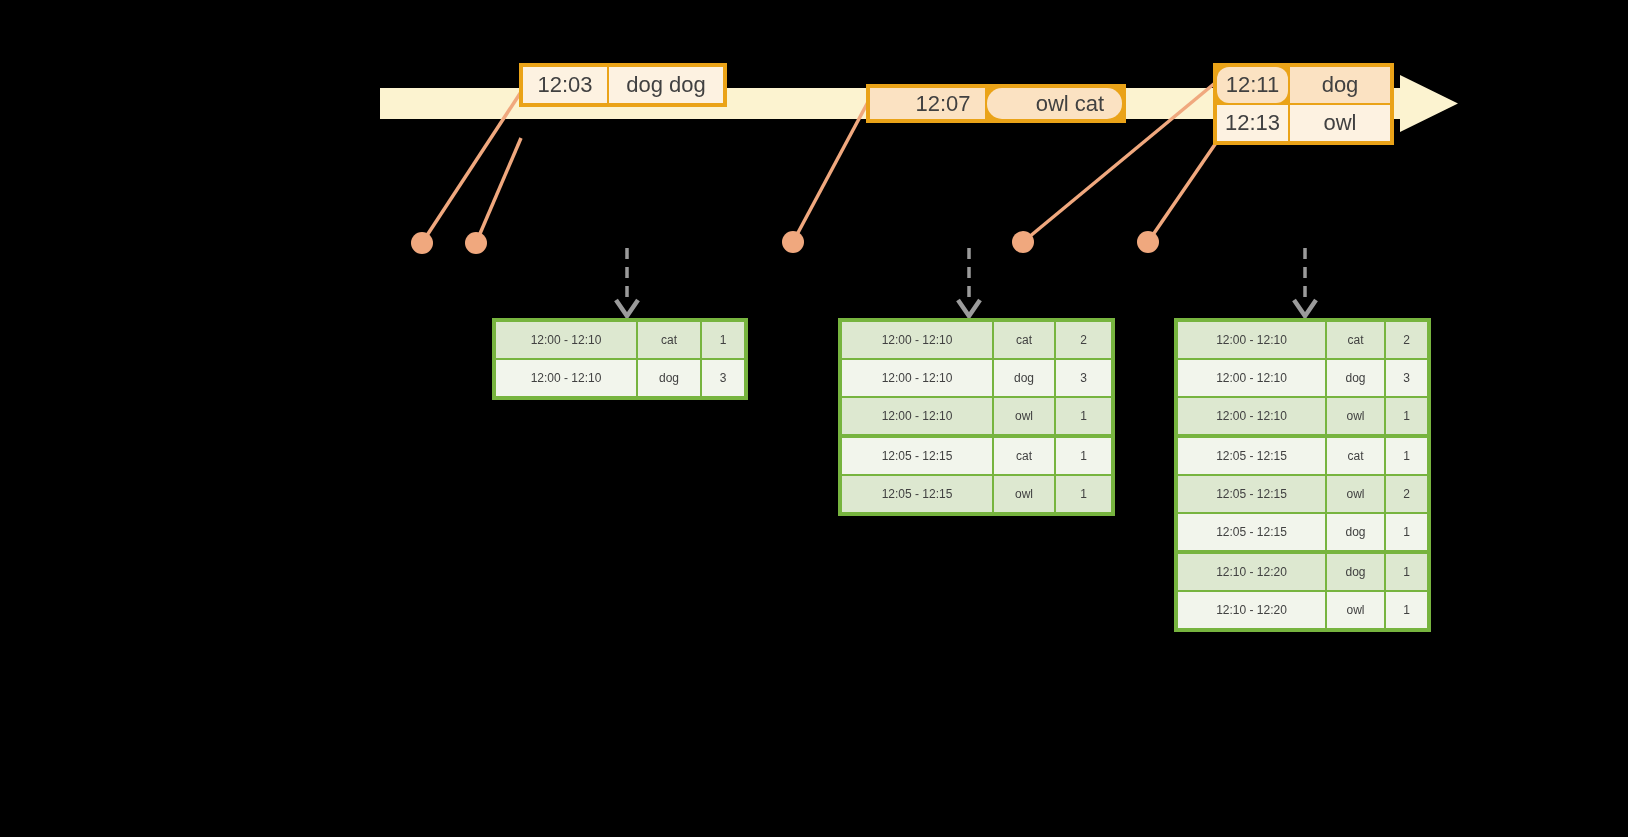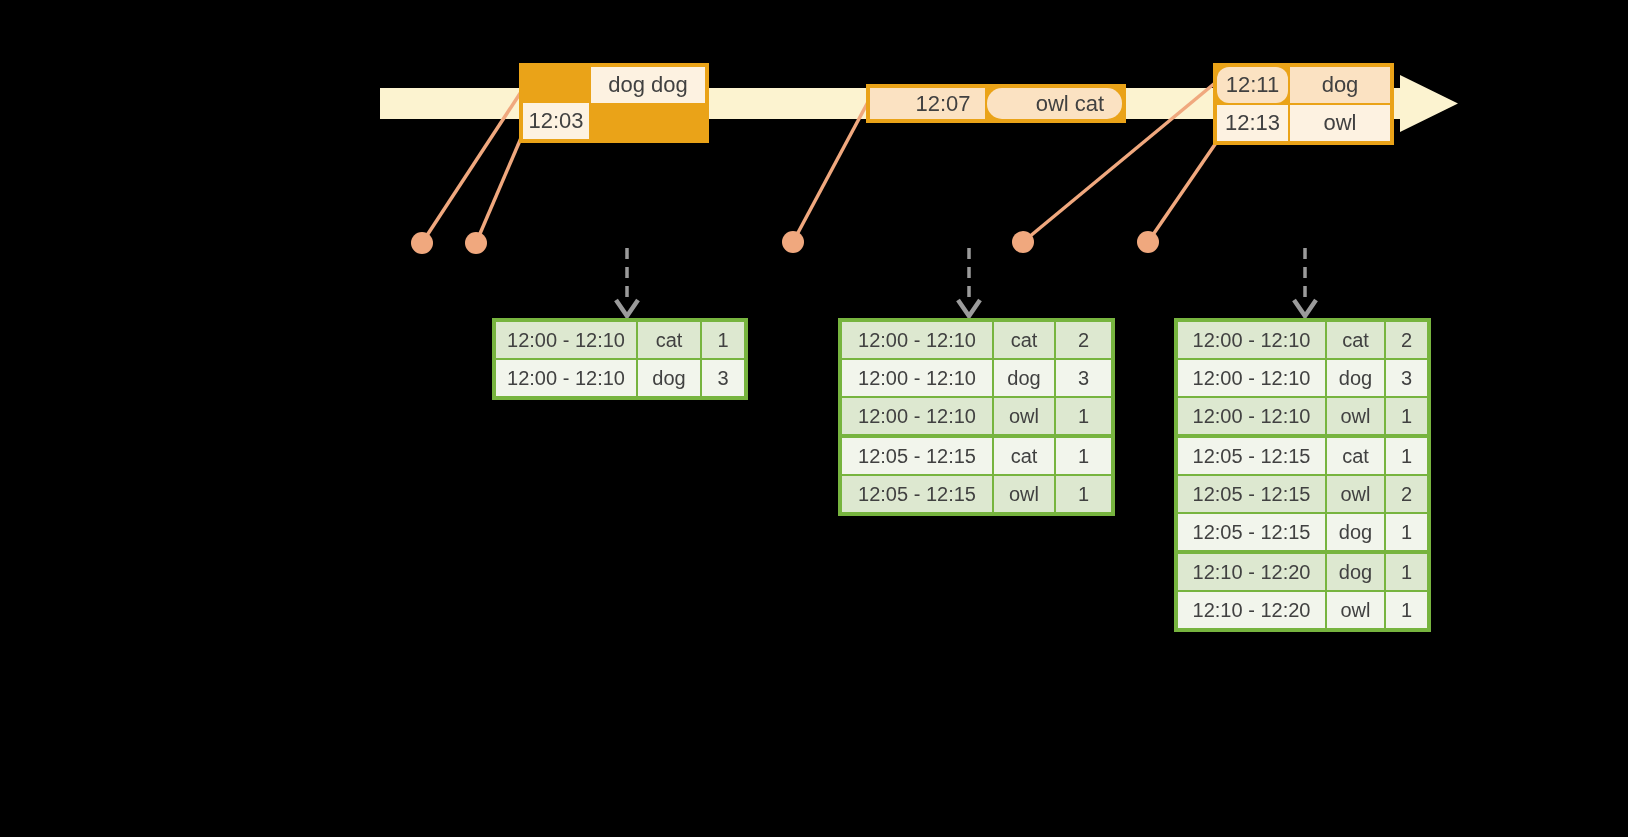--- a/index.html
+++ b/index.html
@@ -30,21 +30,21 @@
   }
   .etable .row{display:flex;gap:2px;}
   .etable .cell{height:36px;line-height:36px;text-align:center;}
   .etable.short .cell{height:31px;line-height:31px;padding-left:31px;}
   .etable .row.dark .cell{background:var(--peach-dark);}
   .etable .row.light .cell{background:var(--peach-light);}
 
   
   .rtable{
     position:absolute;background:var(--green);border:4px solid var(--green);
-    display:flex;flex-direction:column;gap:4px;font-size:20px;
+    display:flex;flex-direction:column;gap:4px;font-size:12px;
   }
   .rgroup{display:flex;flex-direction:column;gap:2px;}
   .rtable .row{display:flex;gap:2px;}
   .rtable .cell{height:36px;line-height:36px;text-align:center;}
   .rtable .row.dark .cell{background:var(--green-dark);}
   .rtable .row.light .cell{background:var(--green-light);}
 </style>
 </head>
 <body>
 
@@ -75,21 +75,21 @@
       <polyline points="616,300 627,316 638,300" stroke-width="4.5"></polyline>
       <line x1="969" y1="248" x2="969" y2="302" stroke-width="3.5" stroke-dasharray="11 8"></line>
       <polyline points="958,300 969,316 980,300" stroke-width="4.5"></polyline>
       <line x1="1305" y1="248" x2="1305" y2="302" stroke-width="3.5" stroke-dasharray="11 8"></line>
       <polyline points="1294,300 1305,316 1316,300" stroke-width="4.5"></polyline>
     </g>
   </svg>
 
   <div class="etable" style="left:519px;top:63px">
       <div class="row light">
-        <div class="cell" style="width: 66px; margin-top: 36px;">12:03</div>
+        <div class="cell" style="width: 84px;">12:03</div>
         <div class="cell" style="width: 114px;">dog dog</div>
       </div>
     </div>
 
   <div class="etable short" style="left:866px;top:84px">
       <div class="row dark">
         <div class="cell" style="width: 84px;">12:07</div>
         <div class="cell" style="width: 104px; border-radius: 15px;">owl cat</div>
       </div>
     </div>

